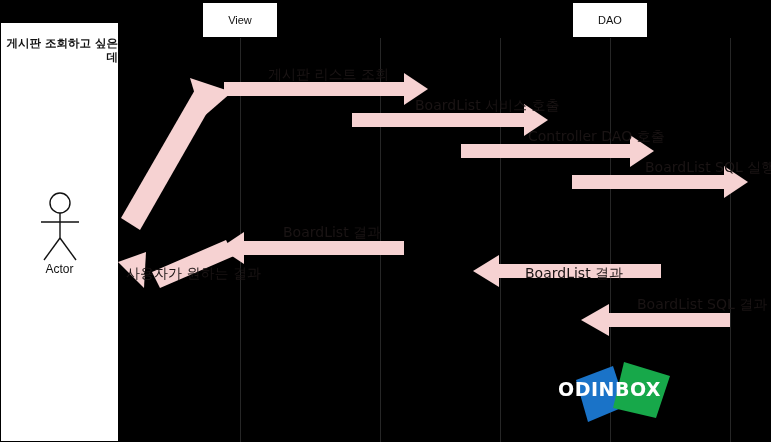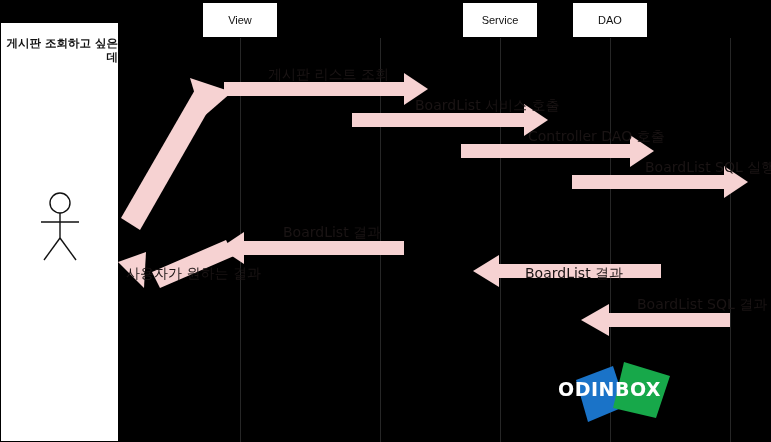--- a/index.html
+++ b/index.html
@@ -124,32 +124,30 @@
   <div class="actor-figure">
     <svg width="64" height="70" viewBox="0 0 64 70">
       <circle cx="32" cy="11" r="10" fill="none" stroke="#111111" stroke-width="1.4"></circle>
       <line x1="32" y1="21" x2="32" y2="46" stroke="#111111" stroke-width="1.4"></line>
       <line x1="13" y1="30" x2="51" y2="30" stroke="#111111" stroke-width="1.4"></line>
       <line x1="32" y1="46" x2="16" y2="68" stroke="#111111" stroke-width="1.4"></line>
       <line x1="32" y1="46" x2="48" y2="68" stroke="#111111" stroke-width="1.4"></line>
     </svg>
   </div>
 
+  <div class="actor-label">Actor</div>
 
   <div class="lifeline" style="left:240px"></div>
   <div class="lifeline" style="left:380px"></div>
   <div class="lifeline" style="left:500px"></div>
   <div class="lifeline" style="left:610px"></div>
   <div class="lifeline" style="left:730px"></div>
 
   <div class="participant" style="left:202px;width:76px">
     <span>View</span>
-  </div>
-  <div class="participant" style="left:462px;width:76px">
-    <span>Service</span>
   </div>
   <div class="participant" style="left:572px;width:76px">
     <span>DAO</span>
   </div>
 
   <div class="msg" style="left:0;top:0">
     <svg width="771" height="442">
 
       <polygon points="121,218 196,88 212,104 140,230" fill="#f6d2d2"></polygon>
       <polygon points="190,78 232,92 202,118" fill="#f6d2d2"></polygon>

